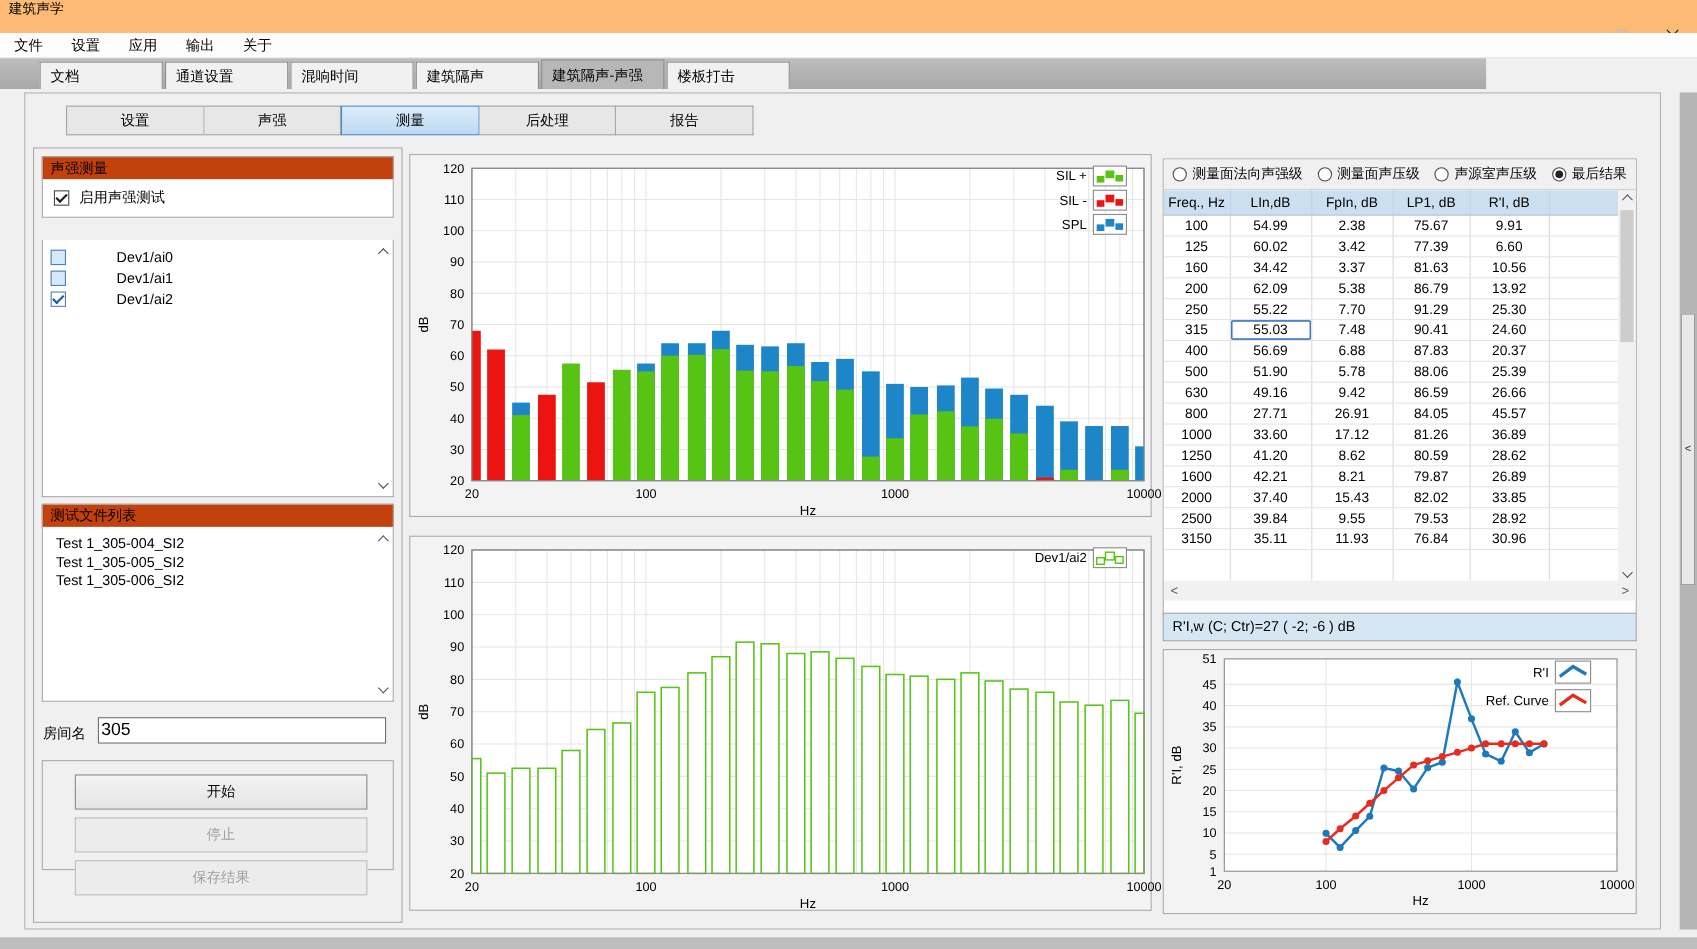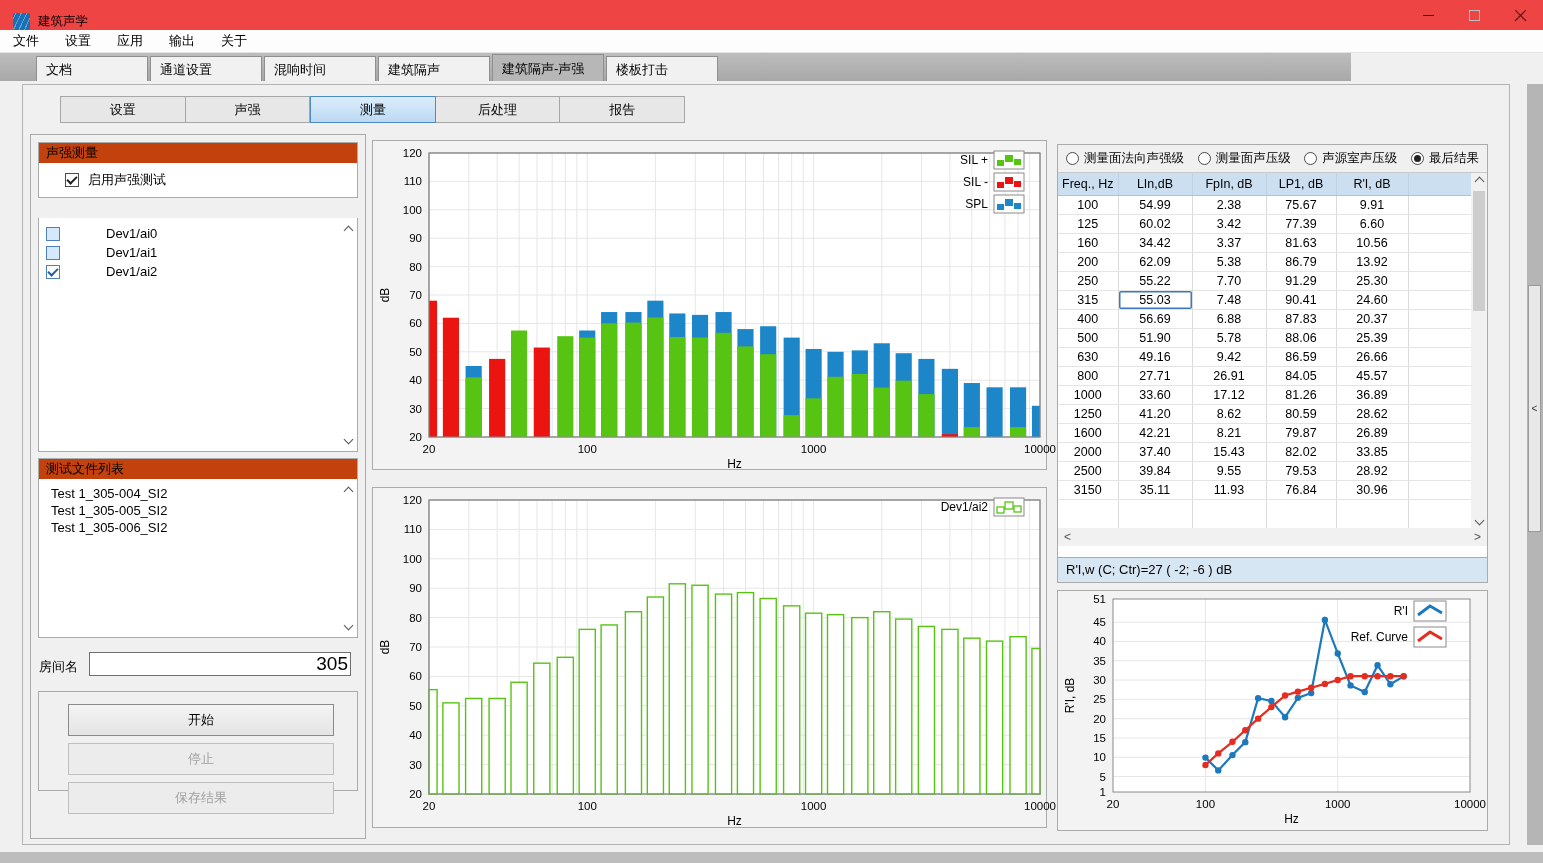--- a/index.html
+++ b/index.html
@@ -2,21 +2,21 @@
 <html><head>
 <meta charset="utf-8">
 <style>
   html,body{margin:0;padding:0;}
   body{width:1543px;height:863px;overflow:hidden;position:relative;background:#F0F0F0;
        font-family:"Liberation Sans","DejaVu Sans",sans-serif;font-size:13px;color:#000;
        -webkit-font-smoothing:antialiased;}
   .abs{position:absolute;}
 
   
-  .titlebar{left:0;top:0;width:1543px;height:30px;background:#ef4444;display:flex;align-items:flex-end;}
+  .titlebar{left:0;top:0;width:1543px;height:30px;background:#fdba74;display:flex;align-items:flex-start;flex-direction:column;}
   .app-icon{width:17px;height:17px;margin-left:13px;
      background:repeating-linear-gradient(115deg,#1b6fb5 0 2px,#5aa7d8 2px 3px,#1b6fb5 3px 5px);
      border-radius:2px;}
   .win-title{margin-left:8px;font-size:12.5px;}
   .winbtns{margin-left:auto;display:flex;height:30px;}
   .winbtn{width:46px;height:30px;display:flex;align-items:center;justify-content:center;}
   .ic-min{width:11px;height:1px;background:#111;}
   .ic-max{width:9px;height:9px;border:1px solid #bdbdbd;}
   .ic-x{position:relative;width:13px;height:13px;}
   .ic-x::before,.ic-x::after{content:'';position:absolute;left:-1px;top:6px;width:15px;height:1.4px;background:#111;}
@@ -42,35 +42,35 @@
   .segbar{left:60px;top:15px;width:625px;height:27px;display:flex;}
   .seg{flex:1;border:1px solid #A6A6A6;border-left:none;background:#E7E7E7;text-align:center;line-height:25px;font-size:13px;box-sizing:border-box;}
   .seg:first-child{border-left:1px solid #A6A6A6;}
   .seg.active{background:linear-gradient(#DCEDFC,#BCD9F2);border:1px solid #4E8CC8;}
 
   
   .left-group{left:30px;top:53px;width:336px;height:705px;border:1px solid #ABABAB;box-sizing:border-box;}
   .lp-hdr{position:absolute;left:7px;width:320px;height:22px;background:#c2410c;border:1px solid #ABABAB;
           box-sizing:border-box;line-height:20px;padding-left:7px;font-size:13px;}
   .lp-box{position:absolute;left:7px;width:320px;background:#FFFFFF;border:1px solid #ABABAB;border-top:none;box-sizing:border-box;}
-  .cbrow{display:flex;align-items:center;height:19px;margin:7px 0 0 26px;}
+  .cbrow{display:flex;align-items:center;height:19px;margin:7px 0 0 10px;}
   .cb{width:14px;height:14px;box-sizing:border-box;margin-right:9px;display:flex;}
   .cb.plain{border:1px solid #4a4a4a;background:#fff;}
   .cb.blue{border:1px solid #4D82B8;background:#D6E9FA;}
   .cb.blue.checked{background:#FFFFFF;}
   .check{width:8px;height:4px;border-left:2px solid #1F5FA8;border-bottom:2px solid #1F5FA8;transform:rotate(-45deg);margin:2px 0 0 1px;}
   .cb.plain .check{border-color:#222;}
   .list-row{display:flex;align-items:center;height:19px;padding-left:7px;font-size:13px;gap:28px;}
   .file-item{height:17px;line-height:17px;padding-left:12px;font-size:13px;}
   .scroll-arrow{position:absolute;right:4px;width:10px;height:10px;display:flex;align-items:center;justify-content:center;}
   .chev{display:inline-block;width:6px;height:6px;border-right:1.5px solid #555;border-bottom:1.5px solid #555;}
   .chev.up{transform:rotate(-135deg);margin-top:3px;} .chev.down{transform:rotate(45deg);margin-bottom:2px;}
   .room-label{position:absolute;left:8px;top:523px;font-size:13px;}
   .room-input{position:absolute;left:58px;top:517px;width:262px;height:24px;border:1px solid #707070;background:#fff;
-              text-align:right;font-size:19px;font-family:inherit;box-sizing:border-box;}
+              text-align:left;font-size:16px;font-family:inherit;box-sizing:border-box;}
   .btn-group{position:absolute;left:7px;top:556px;width:320px;height:100px;border:1px solid #ABABAB;box-sizing:border-box;}
   .lp-btn{position:absolute;left:29px;width:266px;height:32px;border:1px solid #8A8A8A;background:linear-gradient(#F4F4F4,#E4E4E4);
           text-align:center;line-height:30px;font-size:13px;box-sizing:border-box;}
   .lp-btn.disabled{border:1px solid #BFBFBF;background:#ECECEC;color:#A0A0A0;}
 
   
   .chart-panel{background:#F3F3F3;border:1px solid #ABABAB;box-sizing:border-box;}
   #panel-top{left:372px;top:59px;width:675px;height:330px;}
   #panel-bottom{left:372px;top:406px;width:675px;height:341px;}
   #panel-right{left:1057px;top:509px;width:431px;height:241px;}

